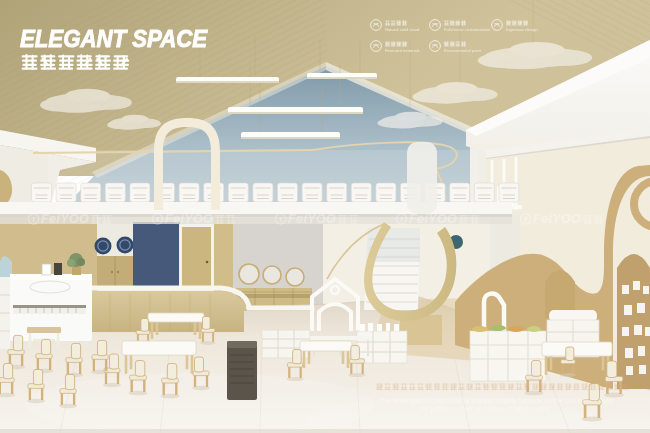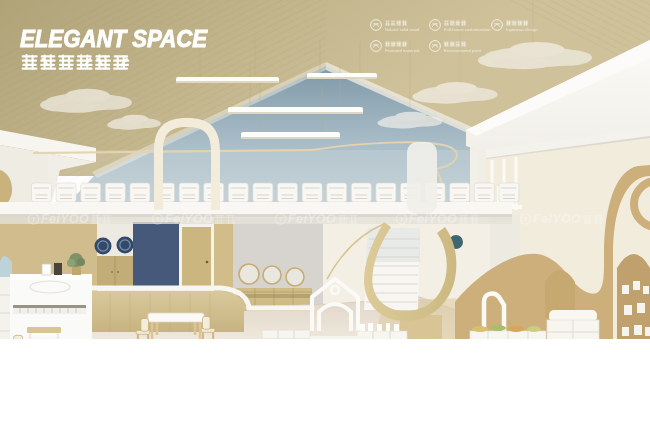--- a/index.html
+++ b/index.html
@@ -1,13 +1,13 @@
 <!DOCTYPE html>
 <html><head><meta charset="utf-8">
-<style>html,body{margin:0;padding:0;background:#fff}#stage{position:relative;width:650px;height:339px;overflow:hidden;font-family:"Liberation Sans",sans-serif}</style>
+<style>html,body{margin:0;padding:0;background:#fff}#stage{position:relative;width:650px;height:433px;overflow:hidden;font-family:"Liberation Sans",sans-serif}</style>
 </head><body>
 <div id="stage">
 <svg xmlns="http://www.w3.org/2000/svg" width="650" height="433" viewBox="0 0 650 433" font-family="Liberation Sans, sans-serif">
 <defs>
 <linearGradient id="ceil" x1="0" y1="0" x2="1" y2="0.35">
           <stop offset="0" stop-color="#b1a378"></stop>
           <stop offset="0.4" stop-color="#c2b48b"></stop>
           <stop offset="0.72" stop-color="#cfc199"></stop>
           <stop offset="1" stop-color="#cfc29b"></stop>
         </linearGradient>

